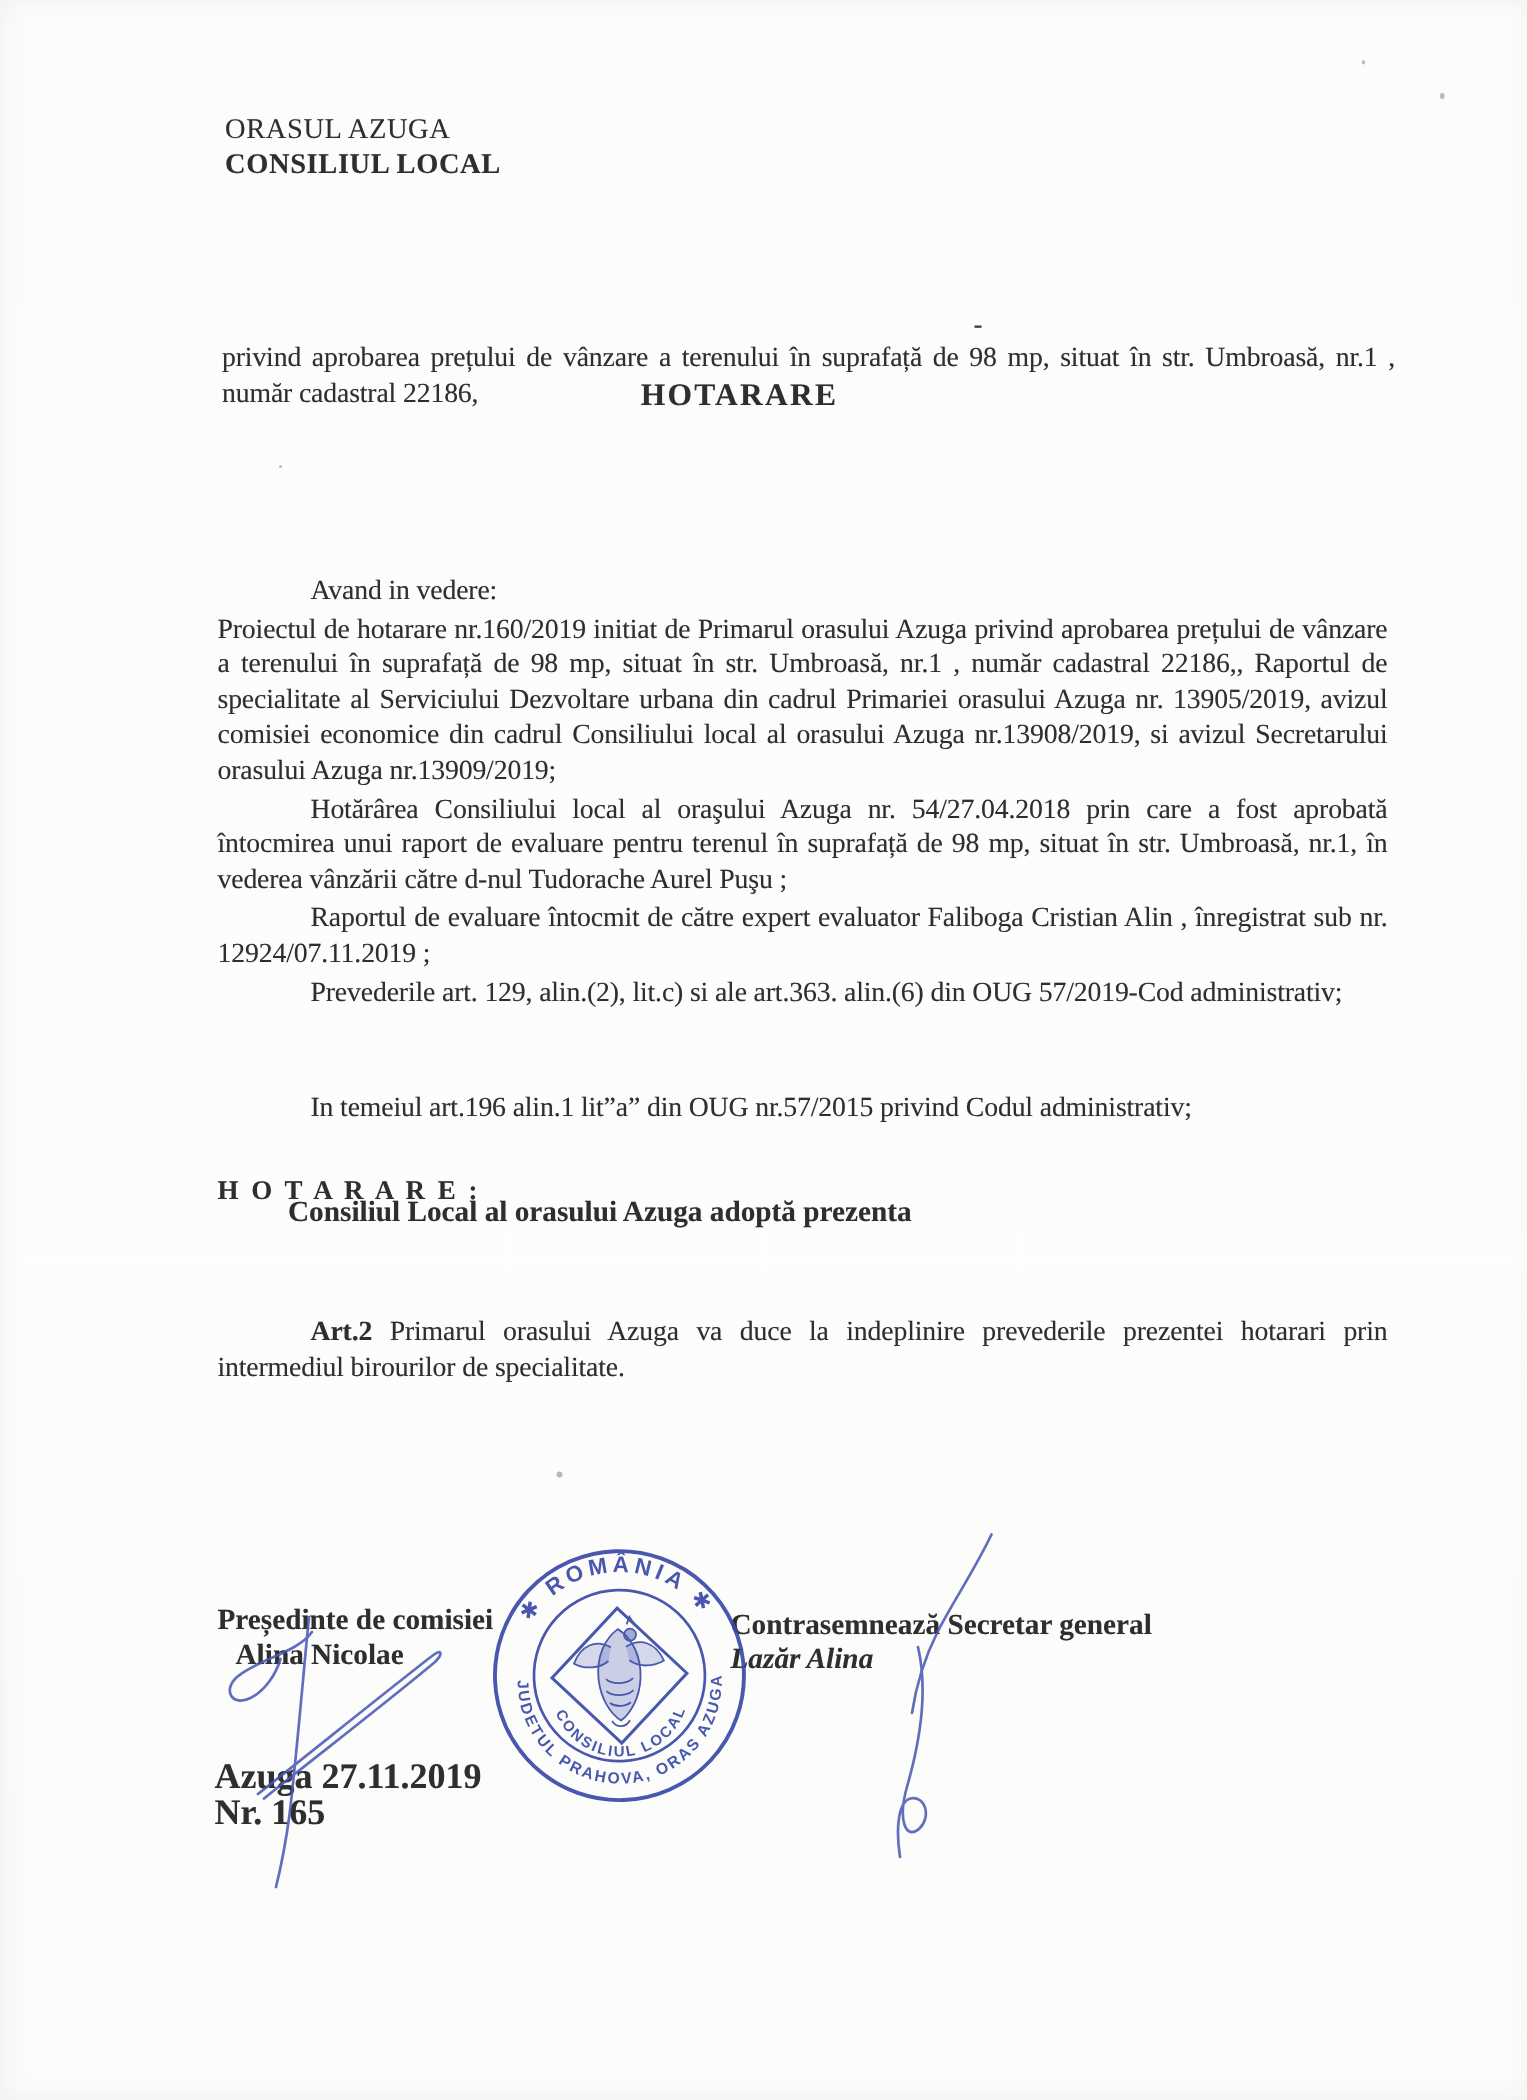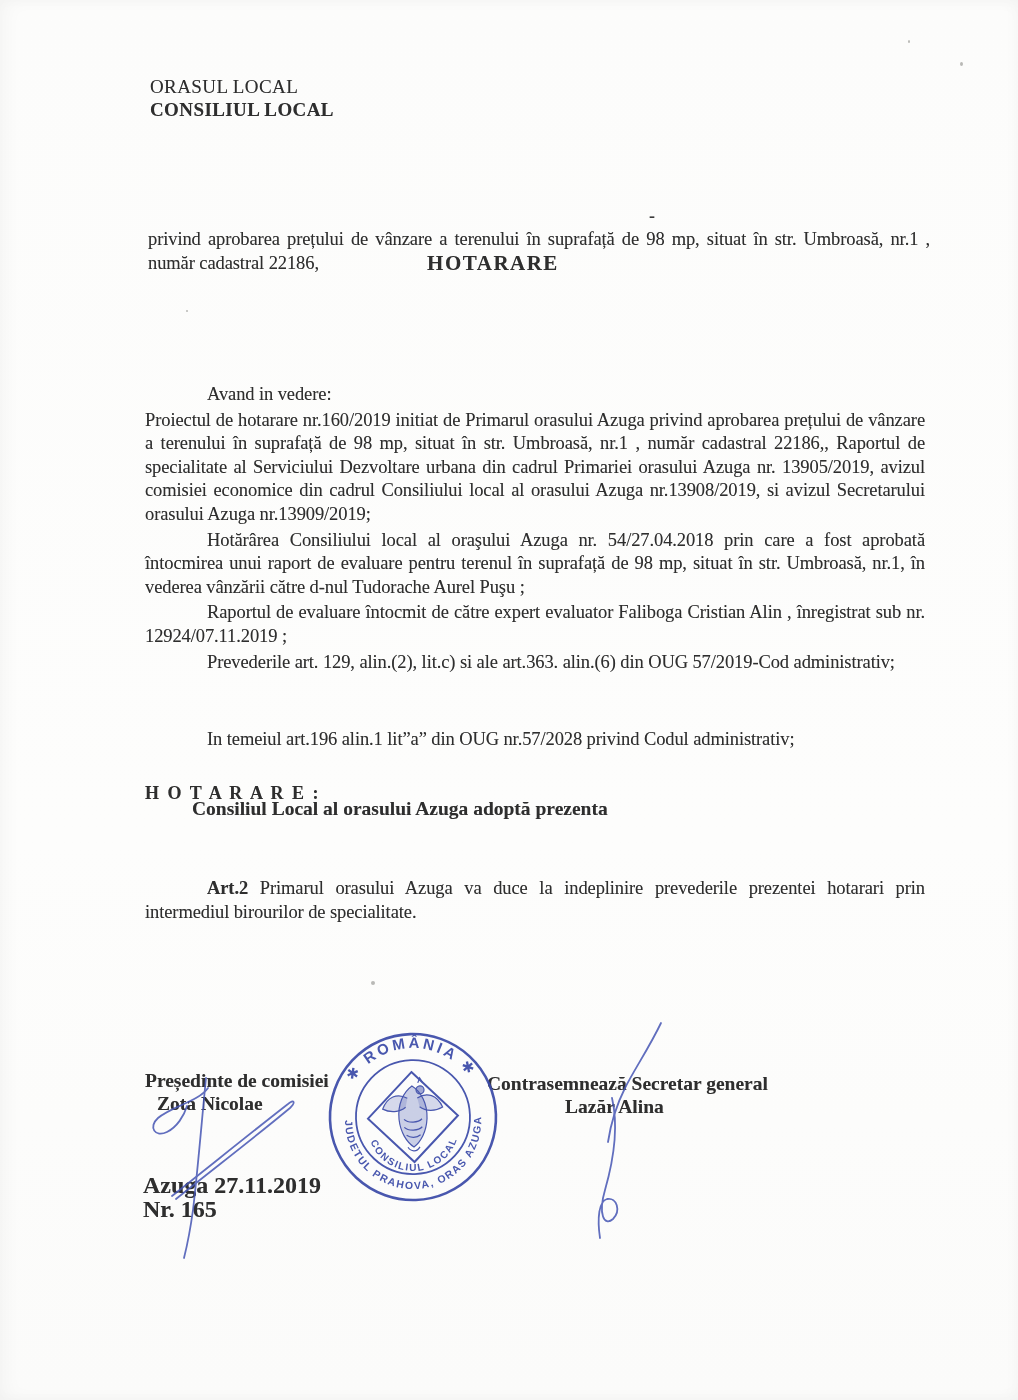--- a/index.html
+++ b/index.html
@@ -30,64 +30,64 @@
   .legal{left:143px;top:726px;width:784px;}
   .adoption{left:190px;top:796px;font-weight:bold;font-size:19.5px;}
   .decision{left:143px;top:781px;width:750px;
             font-weight:bold;font-size:18px;letter-spacing:2px;}
   .articles{left:143px;top:854px;width:784px;text-align:justify;}
   .articles .art2{margin-top:23px;}
 
   .sig-left{left:145px;top:1069px;font-weight:bold;font-size:19.5px;line-height:23px;}
   .sig-left .name{margin-left:12px;}
   .sig-right{left:487px;top:1072px;font-weight:bold;font-size:19.5px;line-height:23px;}
-  .sig-right .name{margin-left:78px;}
+  .sig-right .name{font-style:italic;}
   .footer-date{left:143px;top:1173px;font-weight:bold;font-size:24px;line-height:24px;}
 
   .stamp{left:324px;top:1024px;opacity:0.92;transform:rotate(-2deg);}
   .stamp text{font-family:"Liberation Sans","DejaVu Sans",sans-serif;font-weight:bold;}
   .ink-overlay{left:0;top:0;pointer-events:none;}
 
   .speck{position:absolute;background:#b9b9b6;border-radius:50%;}
 </style>
 </head>
 <body>
 
 <div id="page">
 
   <div class="abs header txt">
-    <div>ORASUL  LOCAL</div>
+    <div>ORASUL  AZUGA</div>
     <div class="bold">CONSILIUL LOCAL</div>
   </div>
 
   <div class="abs title txt">HOTARARE</div>
   <div class="abs title-mark">-</div>
   <p class="abs subtitle body-block txt">privind aprobarea prețului de vânzare a terenului în suprafață de 98 mp, situat în str. Umbroasă, nr.1 , număr cadastral 22186,</p>
 
   <div class="abs preamble body-block txt">
     <p class="indent">Avand in vedere:</p>
     <p>Proiectul de hotarare nr.160/2019 initiat de Primarul orasului Azuga privind aprobarea prețului de vânzare a terenului în suprafață de 98 mp, situat în str. Umbroasă, nr.1 , număr cadastral 22186,, Raportul de specialitate al Serviciului Dezvoltare urbana din cadrul Primariei orasului Azuga nr. 13905/2019, avizul comisiei economice din cadrul Consiliului local al orasului Azuga nr.13908/2019, si avizul Secretarului orasului Azuga nr.13909/2019;</p>
     <p class="indent">Hotărârea Consiliului local al oraşului Azuga nr. 54/27.04.2018 prin care a fost aprobată întocmirea unui raport de evaluare pentru terenul în suprafață de 98 mp, situat în str. Umbroasă, nr.1, în vederea vânzării către d-nul Tudorache Aurel Puşu ;</p>
     <p class="indent">Raportul de evaluare   întocmit de către expert evaluator Faliboga Cristian Alin , înregistrat sub nr. 12924/07.11.2019 ;</p>
     <p class="indent">Prevederile art. 129, alin.(2), lit.c) si ale art.363. alin.(6) din OUG 57/2019-Cod administrativ;</p>
   </div>
 
-  <p class="abs legal body-block indent txt">In temeiul art.196 alin.1 lit”a” din OUG nr.57/2028 privind Codul administrativ;</p>
+  <p class="abs legal body-block indent txt">In temeiul art.196 alin.1 lit”a” din OUG nr.57/2015 privind Codul administrativ;</p>
 
   <p class="abs adoption txt">Consiliul Local al orasului Azuga adoptă prezenta</p>
 
   <p class="abs decision txt">H O T A R A R E :</p>
 
   <div class="abs articles body-block txt">
     <p class="indent art2"><b>Art.2</b><span> Primarul orasului Azuga  va duce la indeplinire prevederile prezentei hotarari prin intermediul birourilor de specialitate.</span></p>
   </div>
 
   <div class="abs sig-left txt">
     <div>Președinte de comisiei</div>
-    <div class="name">Zota Nicolae</div>
+    <div class="name">Alina Nicolae</div>
   </div>
   <div class="abs sig-right txt">
     <div>Contrasemnează  Secretar general</div>
     <div class="name">Lazăr Alina</div>
   </div>
 
   <div class="abs footer-date txt">
     <div>Azuga 27.11.2019</div>
     <div>Nr. 165</div>
   </div>

